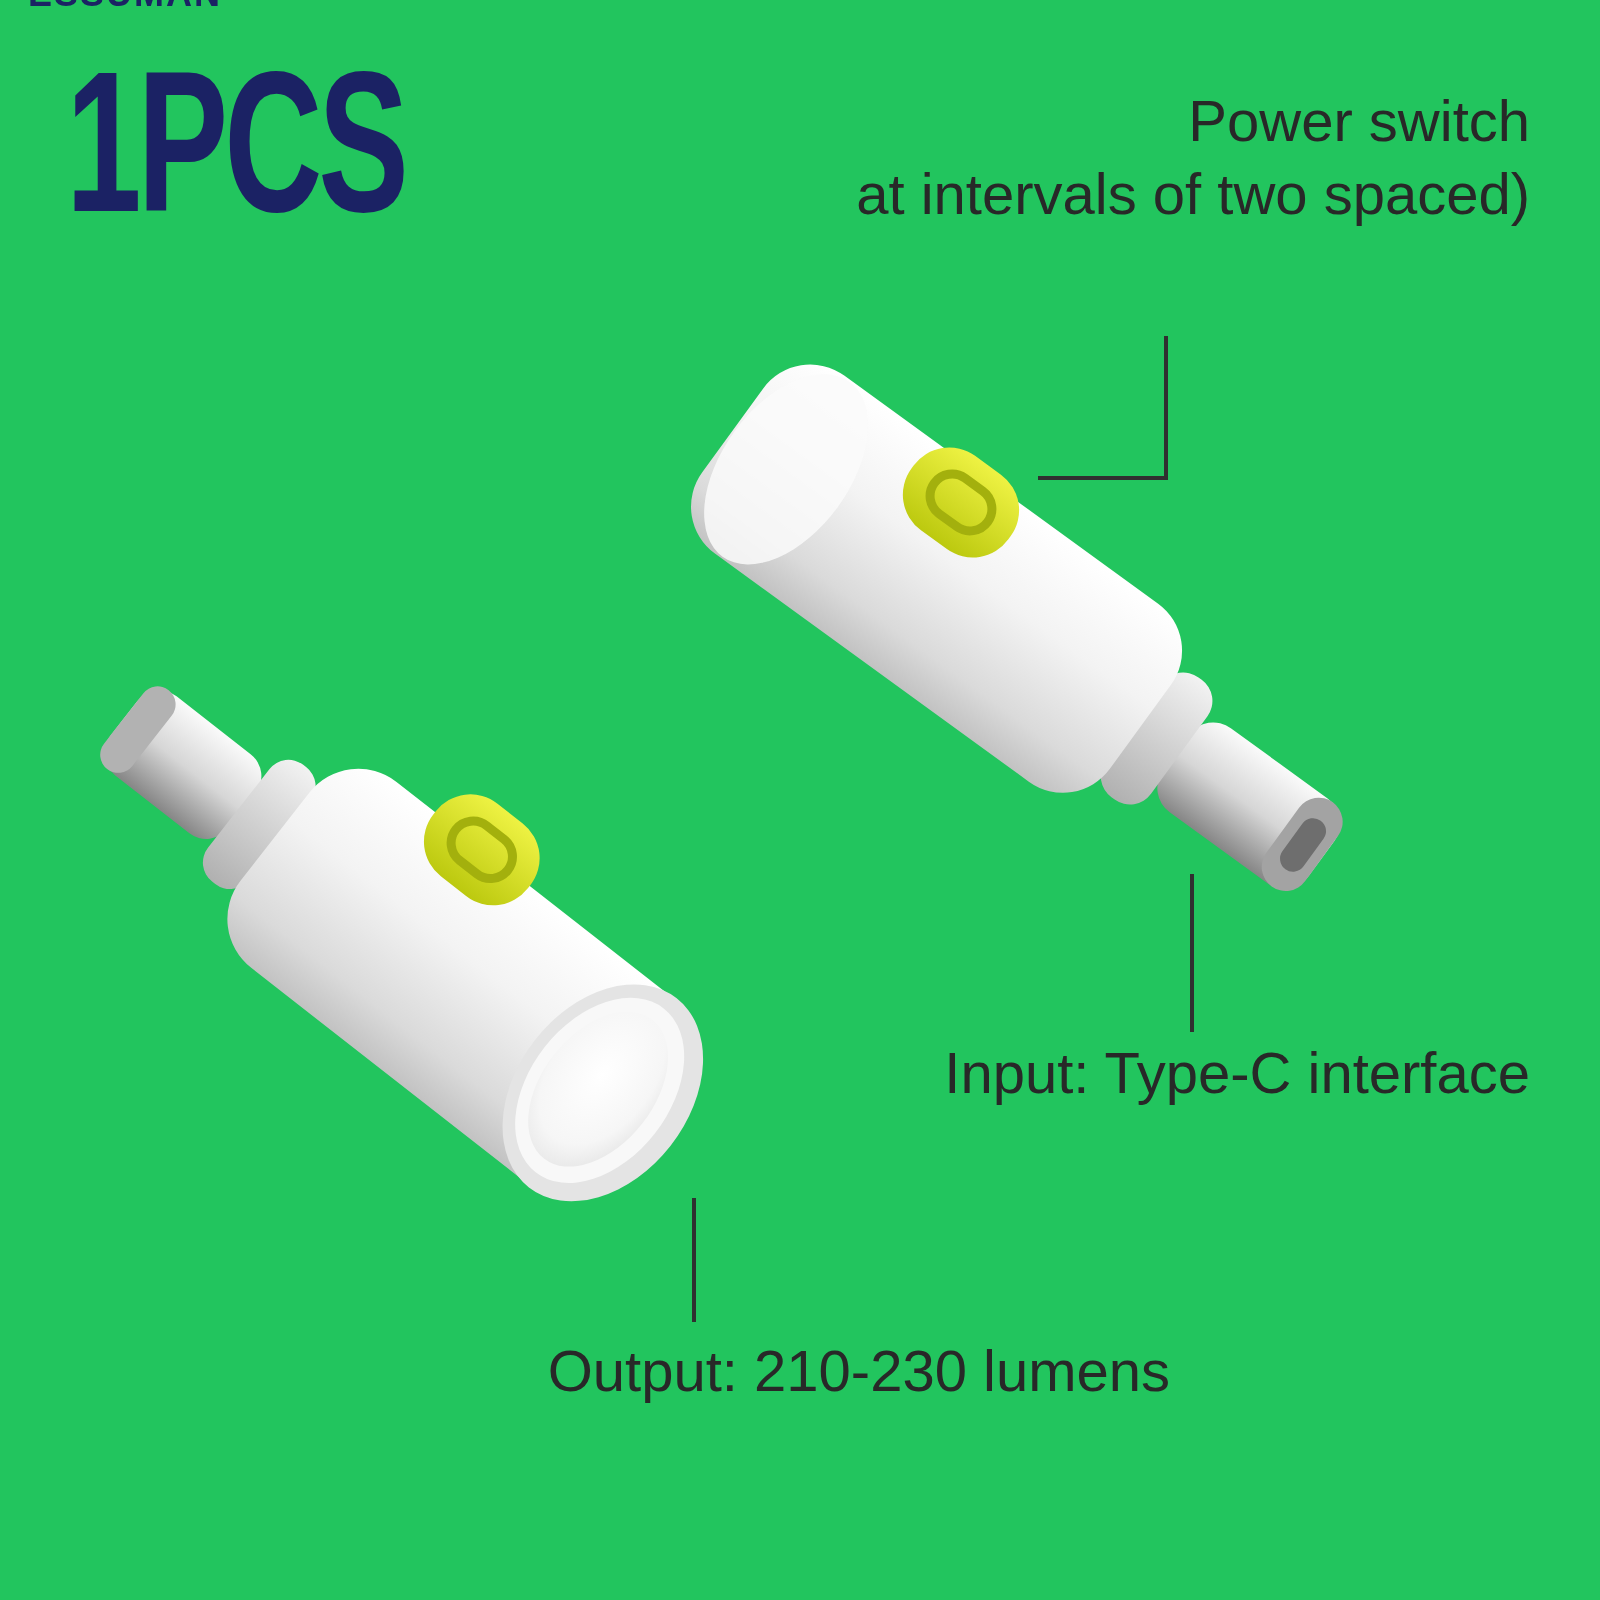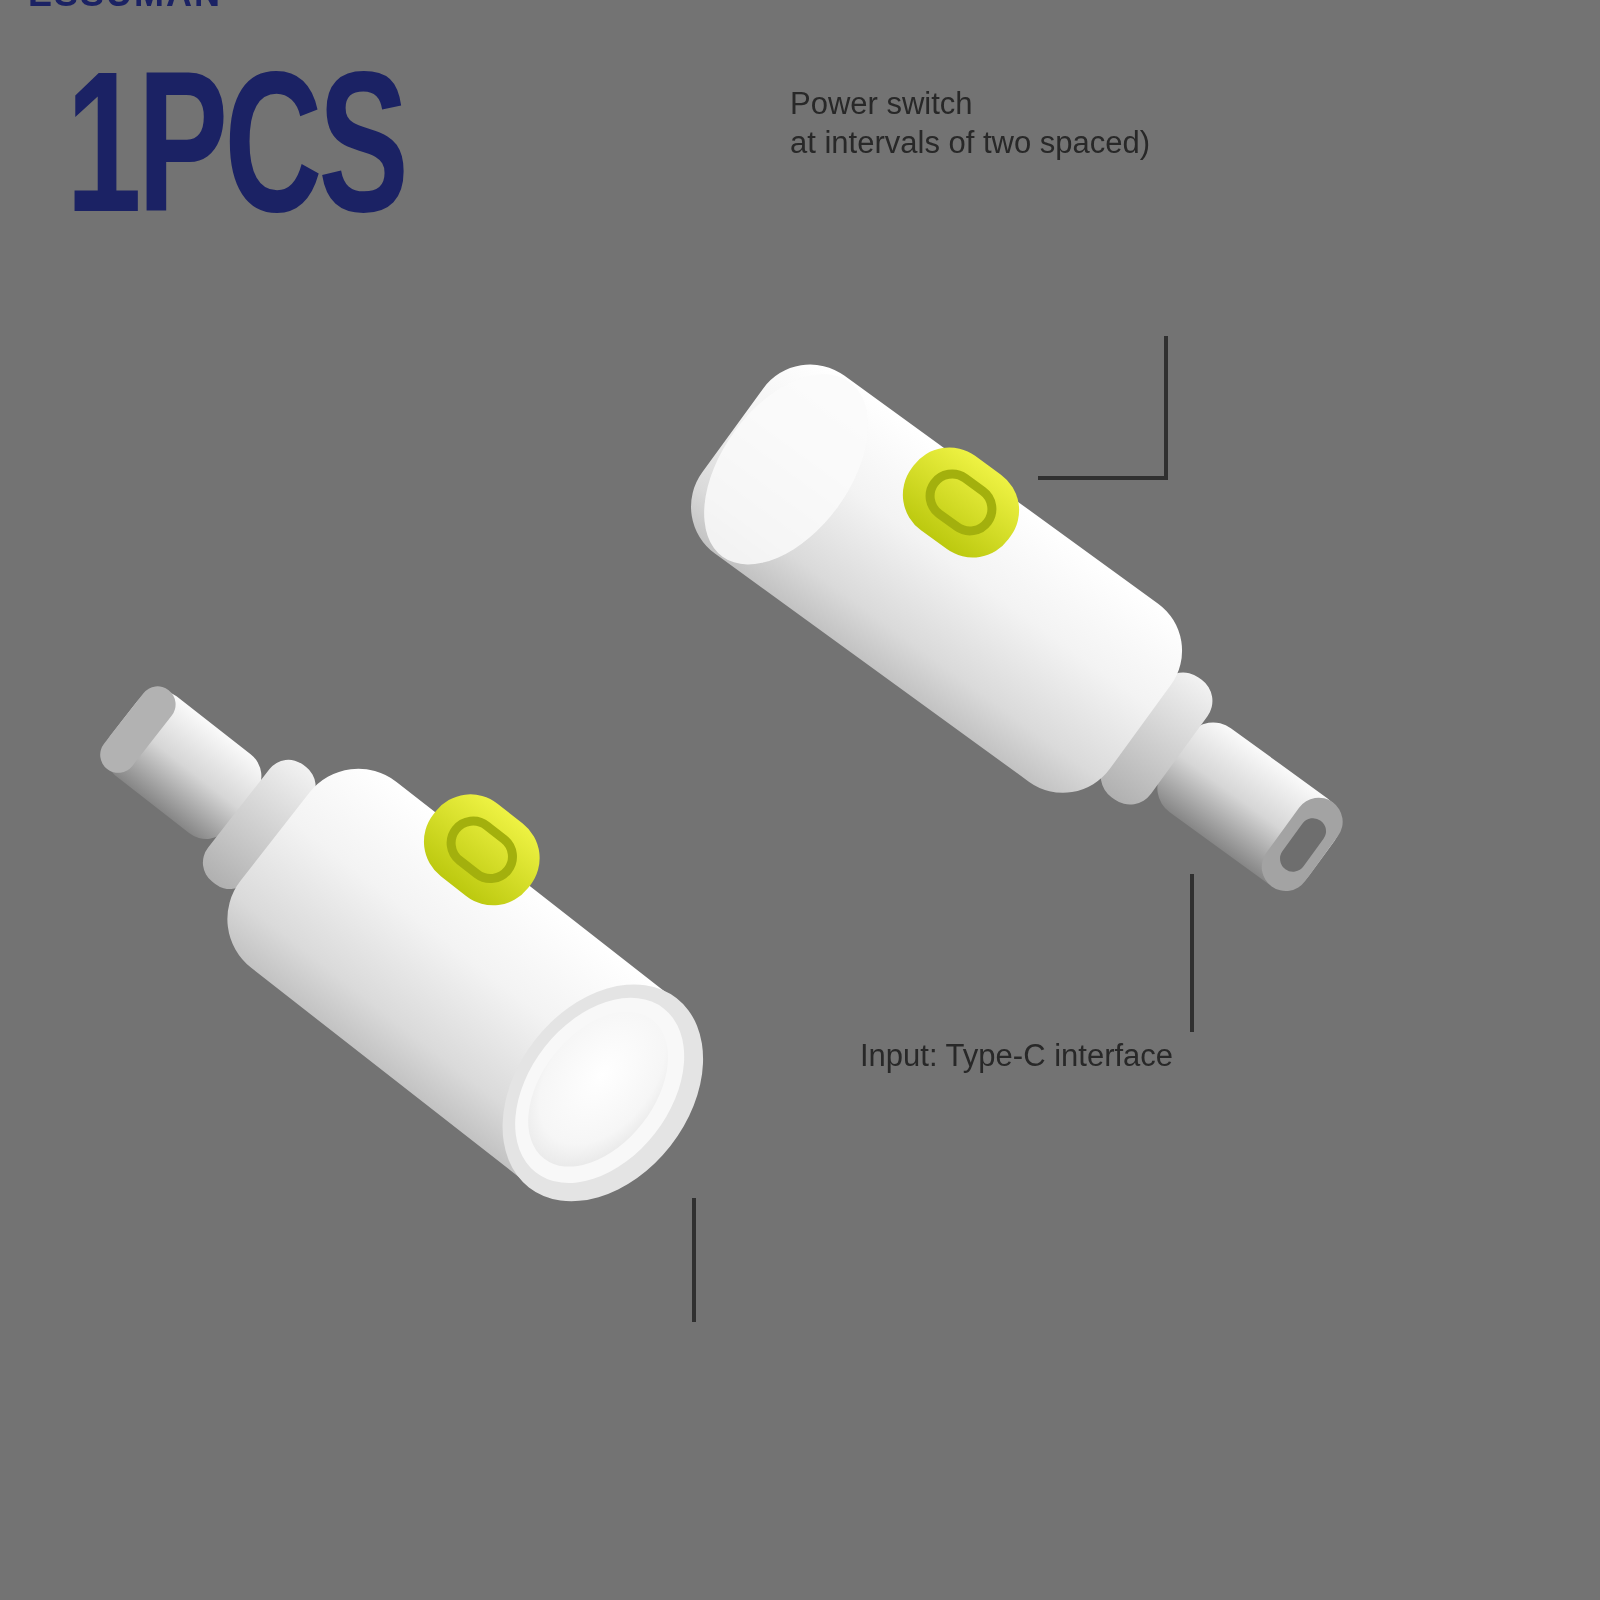--- a/index.html
+++ b/index.html
@@ -1,25 +1,25 @@
 <!DOCTYPE html>
 <html><head>
 <meta charset="utf-8">
 <style>
   * { margin:0; padding:0; box-sizing:border-box; }
   body { font-family:"Liberation Sans", sans-serif; background:#ffffff; }
-  .canvas { position:relative; width:1600px; height:1600px; background:#737373; overflow:hidden; }
+  .canvas { position:relative; width:1600px; height:1600px; background:#22c55e; overflow:hidden; }
 
   .watermark { position:absolute; left:28px; top:0; height:13px; overflow:hidden; color:#1b2264; font-weight:bold; }
   .watermark span { display:block; font-size:36px; margin-top:-27px; letter-spacing:2px; }
 
   .qty { position:absolute; left:66px; top:50px; font-size:200px; font-weight:bold; color:#1b2264;
          letter-spacing:-6px; line-height:0.92; transform:scaleX(0.68); transform-origin:left top; }
 
-  .note { position:absolute; color:#282828; font-size:31px; text-align:left; line-height:1.26; }
+  .note { position:absolute; color:#282828; font-size:58px; text-align:right; line-height:1.26; }
   .note-power  { left:790px; top:84px;  width:740px; }
   .note-input  { left:860px; top:1036px; width:670px; }
   .note-output { left:470px; top:1334px; width:700px; }
 
   .leads { position:absolute; left:0; top:0; }
 
   .device { position:absolute; overflow:visible; }
   .device-rear  { left:642px; top:468px; width:780px; height:360px; transform:rotate(36deg); }
   .device-front { left:30px;  top:770px; width:780px; height:360px; transform:rotate(38deg); }
 </style>
@@ -120,14 +120,15 @@
     </g>
   </svg>
 
   <div class="note note-power">
     <div>Power switch</div>
     <div>at intervals of two spaced)</div>
   </div>
 
   <div class="note note-input">Input: Type-C interface</div>
 
+  <div class="note note-output">Output: 210-230 lumens</div>
 
 </div>
 
 </body></html>

